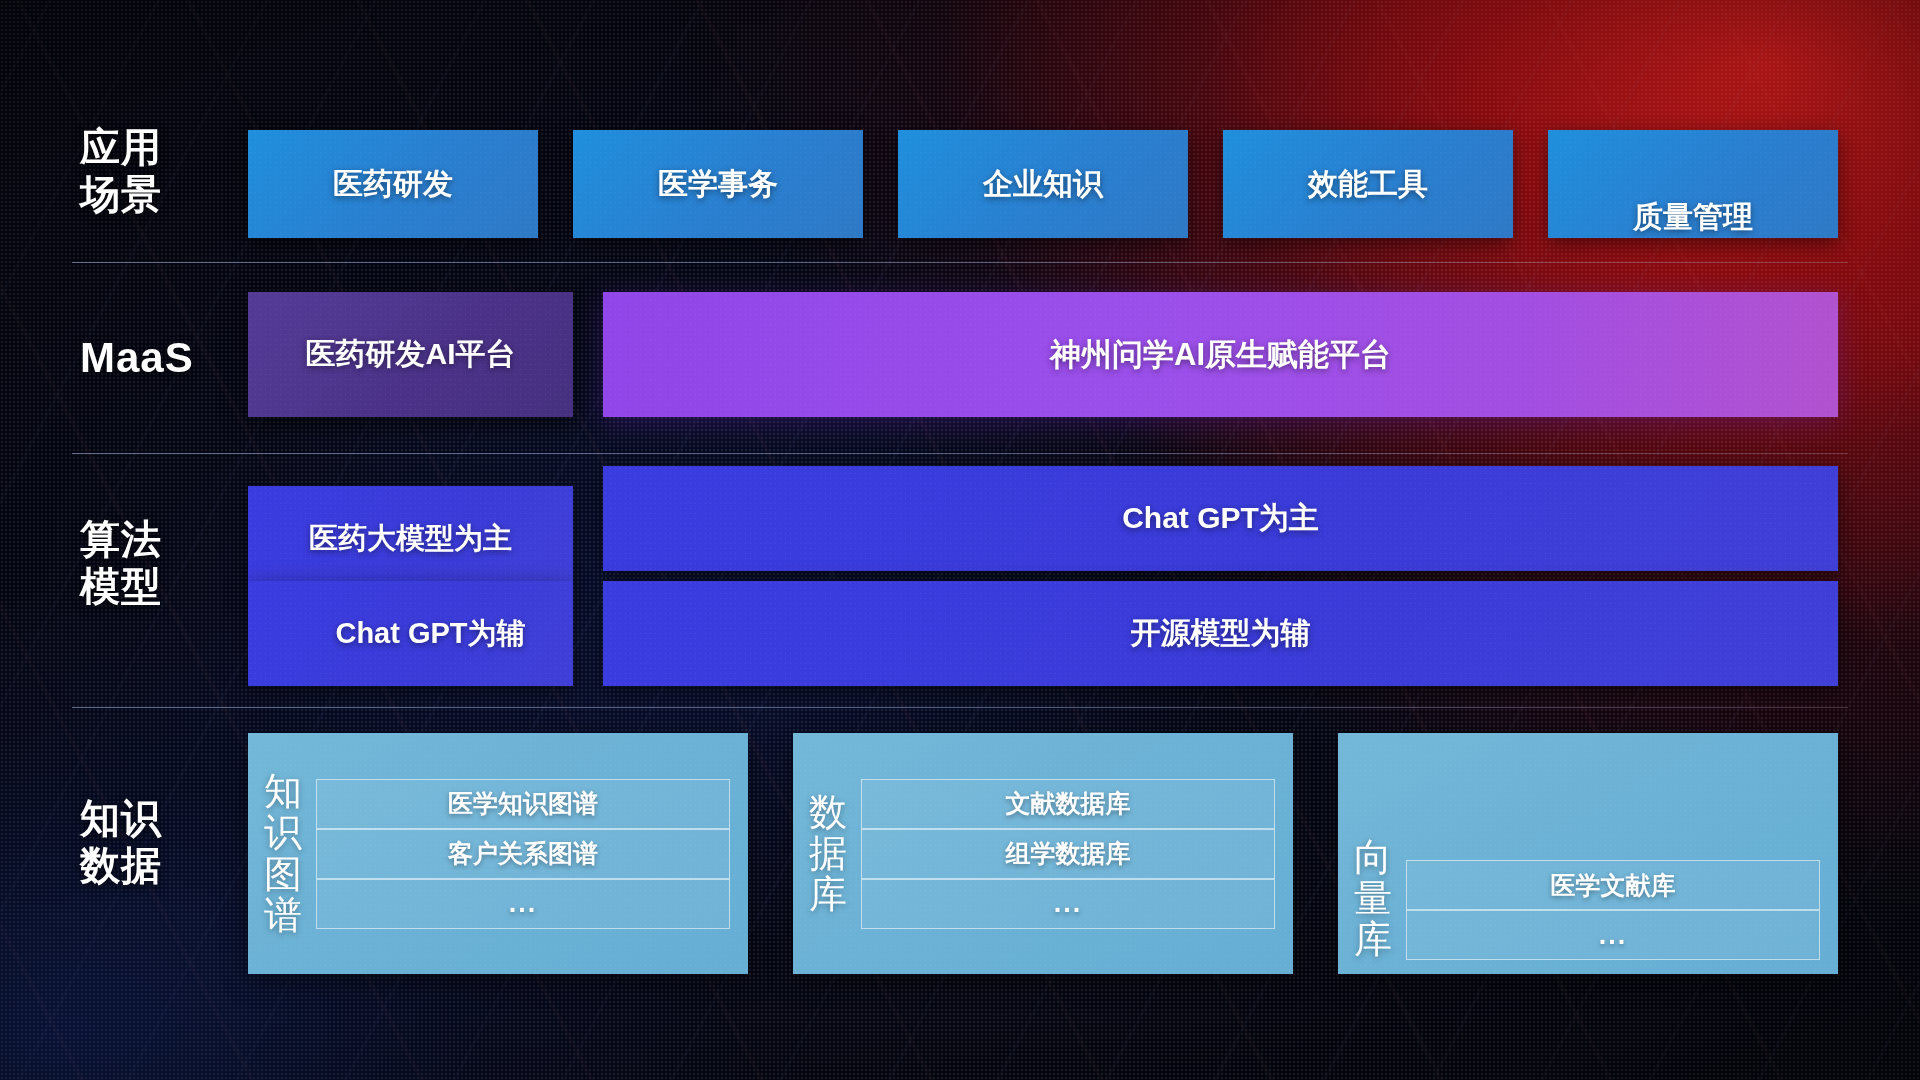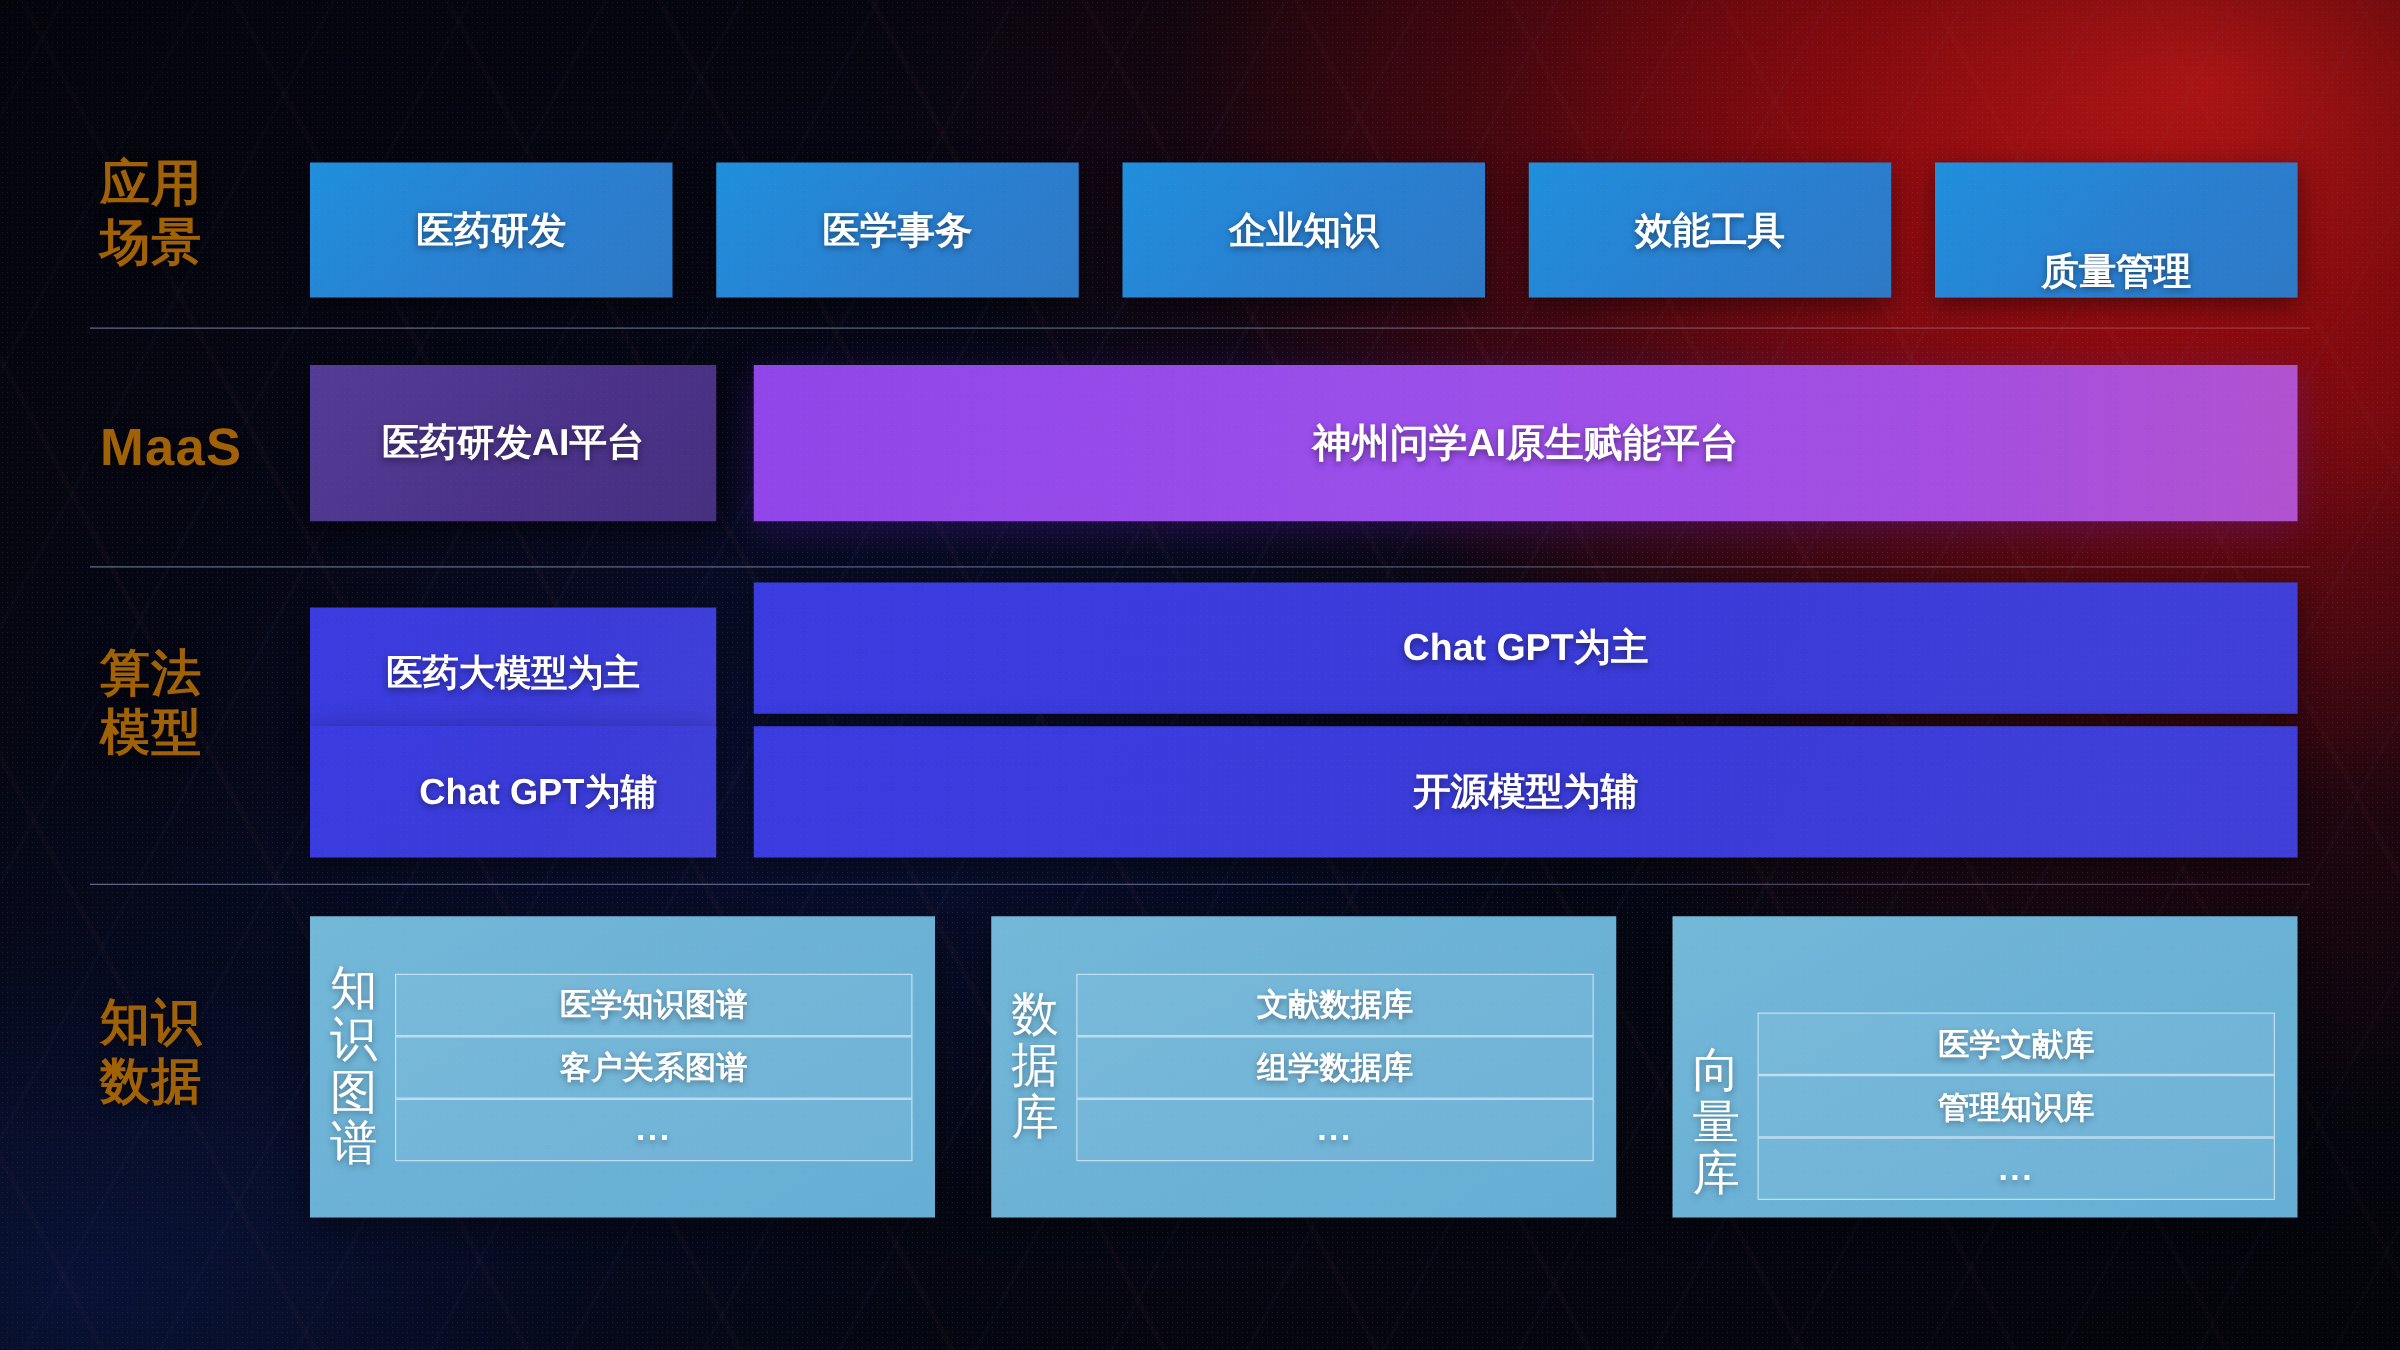--- a/index.html
+++ b/index.html
@@ -35,21 +35,21 @@
     background-image:radial-gradient(rgba(255,255,255,.45) .7px, transparent .8px);
     background-size:4px 4px;
   }
   .bg-vign{position:absolute;inset:0;
     background:radial-gradient(ellipse 90% 90% at 50% 55%, rgba(0,0,0,0) 35%, rgba(0,0,0,.55) 100%);
   }
   
   #stage{position:absolute;inset:0;}
   .rowlabel{
     position:absolute;left:80px;width:130px;
-    color:#a16207;font-weight:700;letter-spacing:1px;
+    color:#ffffff;font-weight:700;letter-spacing:1px;
     text-align:left;line-height:1.18;
     text-shadow:0 2px 10px rgba(0,0,0,.8);
   }
   .divider{position:absolute;left:72px;right:72px;height:1px;
     background:linear-gradient(90deg,rgba(170,185,225,.55) 0%,rgba(170,185,225,.45) 55%,rgba(190,160,190,.28) 100%);
   }
 
   .card{
     position:absolute;box-sizing:border-box;
     display:flex;align-items:center;justify-content:center;
@@ -181,18 +181,17 @@
       <div class="kb-item">文献数据库</div>
       <div class="kb-item">组学数据库</div>
       <div class="kb-item ellipsis">...</div>
     </div>
   </div>
 
   <div class="kb-panel" style="left:1338px;top:733px;width:500px;height:241px;align-items:flex-end;">
     <div class="kb-title">向量库</div>
     <div class="kb-items">
       <div class="kb-item">医学文献库</div>
-      <div class="kb-item">管理知识库</div>
       <div class="kb-item ellipsis">...</div>
     </div>
   </div>
 
 </div>
 
 </body></html>

